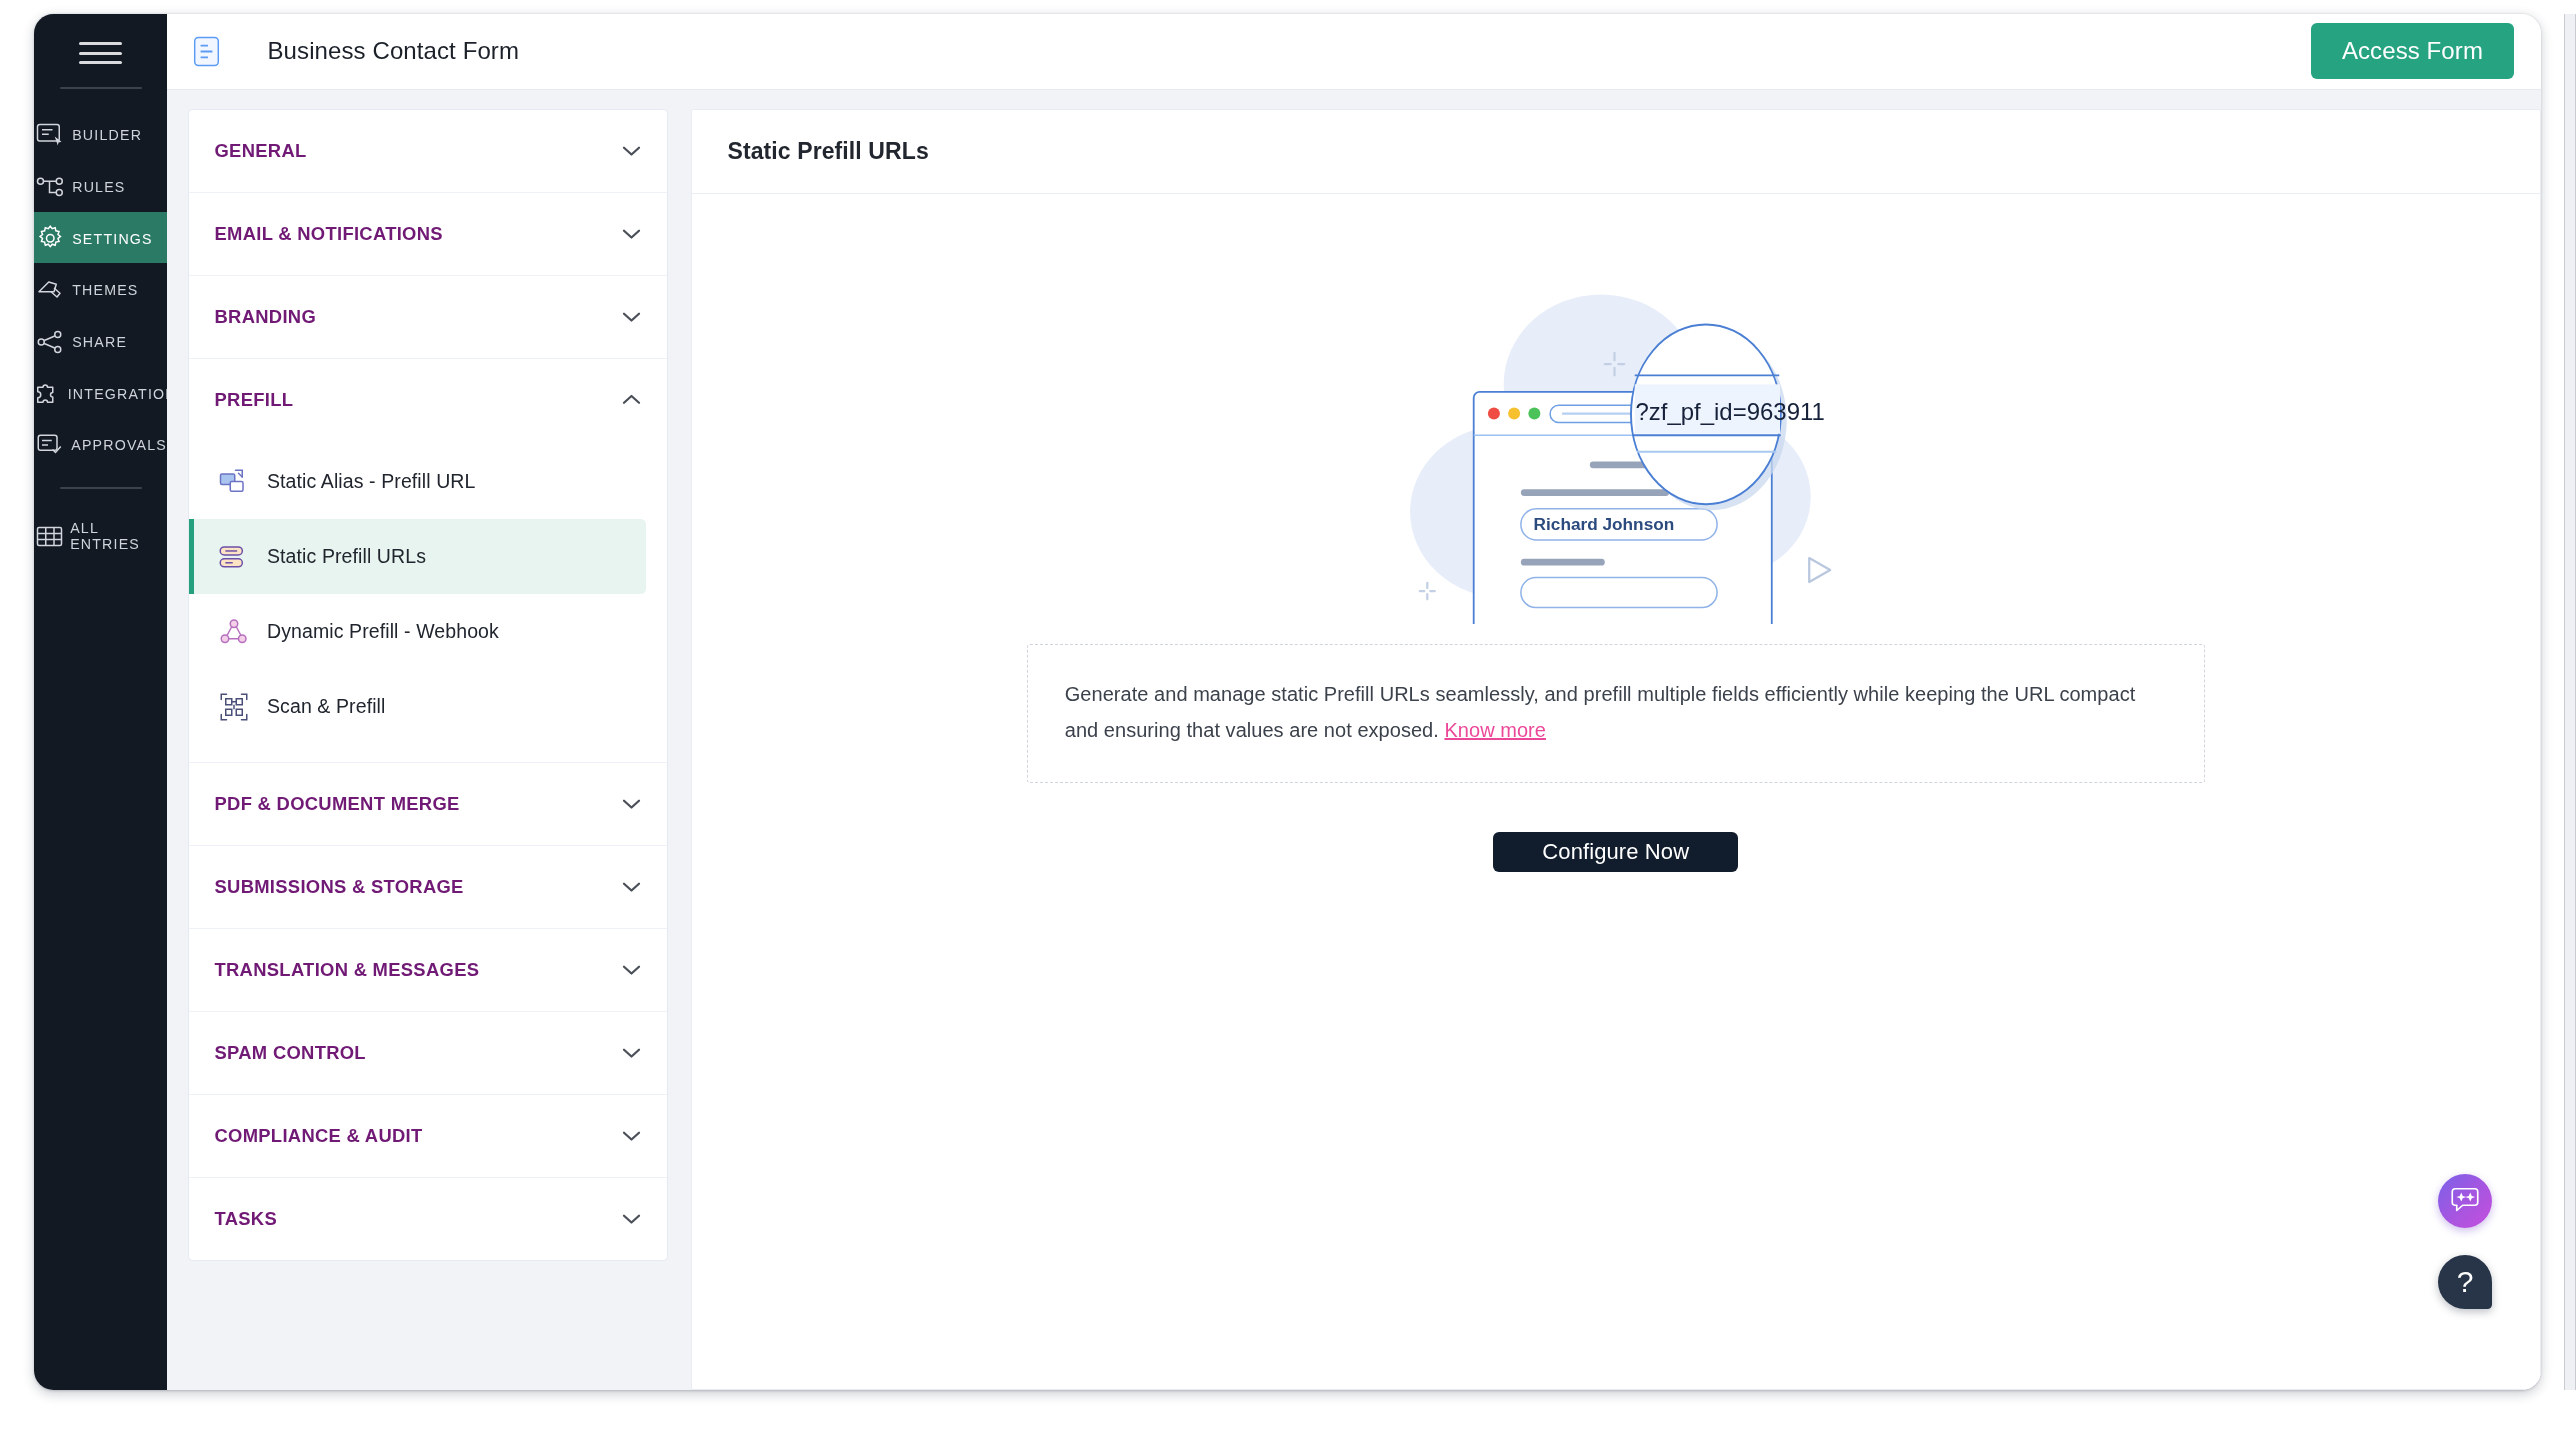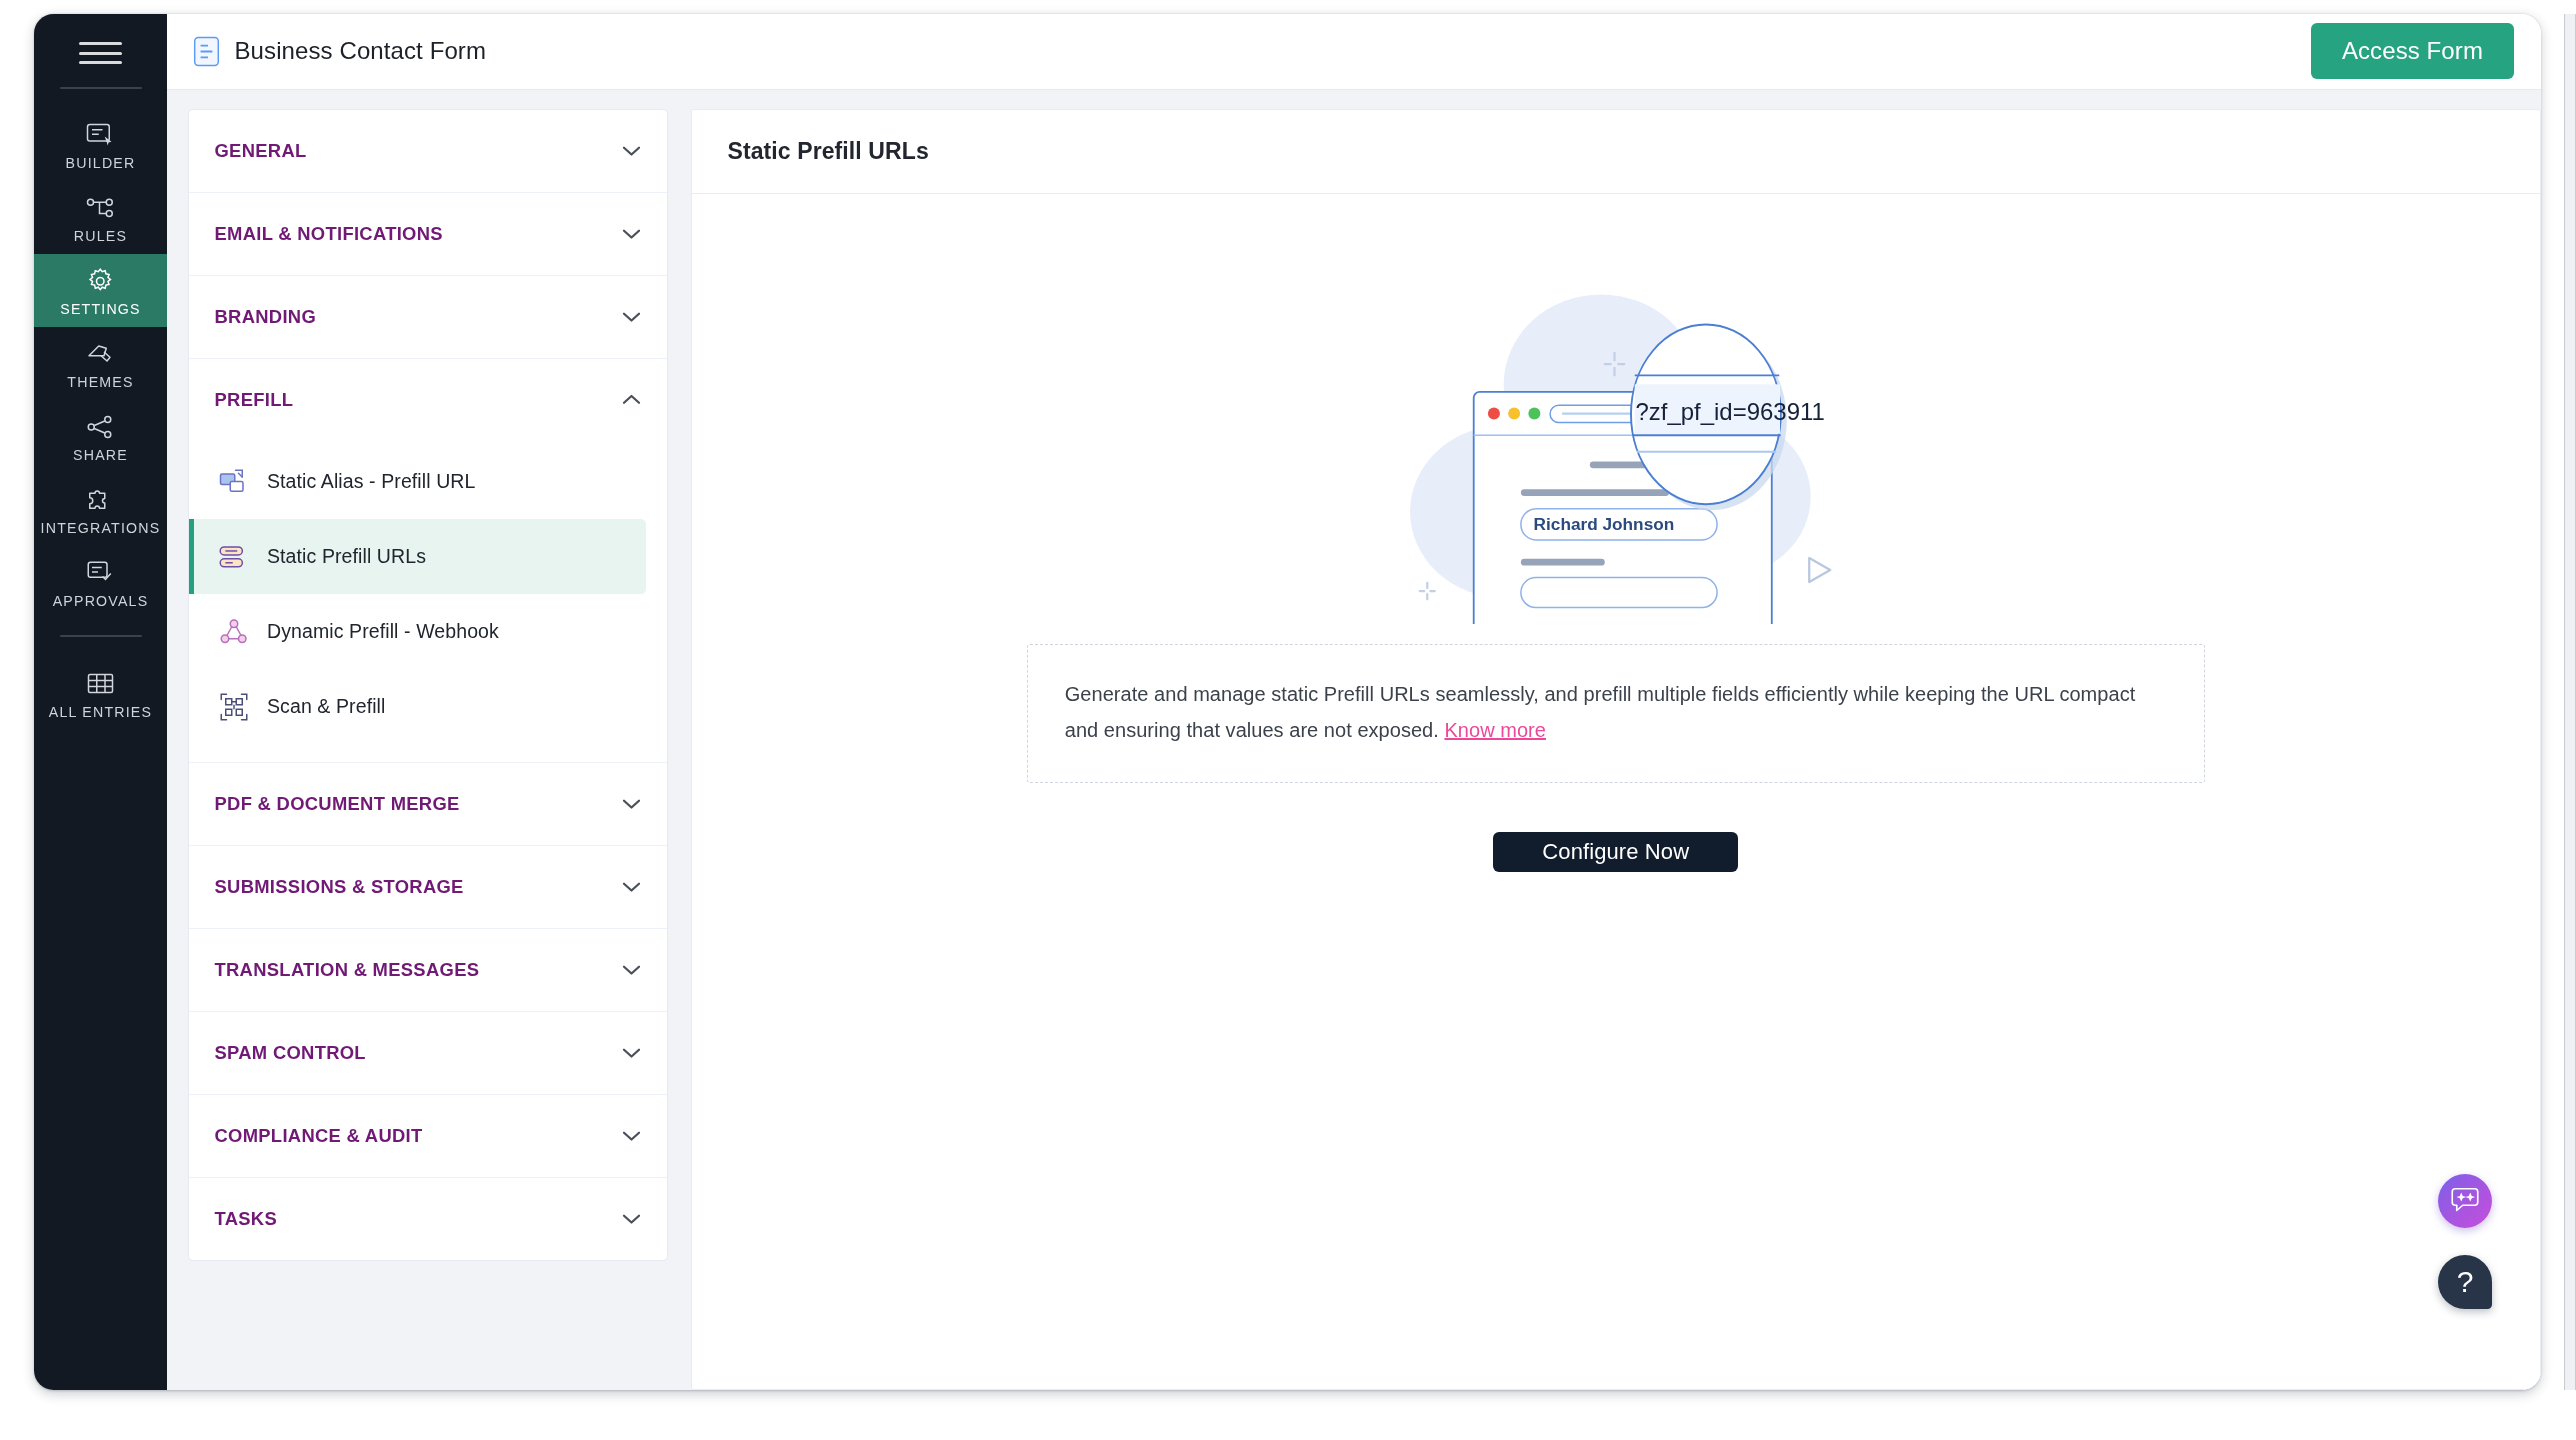--- a/index.html
+++ b/index.html
@@ -32,21 +32,21 @@
     align-items: center;
     padding-top: 22.5px;
     color: #d7dbe0;
   }
   .hamburger { width: 43px; height: 34px; display:flex; flex-direction:column; justify-content:center; gap:6.7px; cursor:pointer; }
   .hamburger i { display:block; height:3px; background:#d8dadd; border-radius:1.5px; }
   .rail-divider { width: 82px; height: 2.2px; background: #3a424e; margin: 16.5px 0 19.5px; border-radius:1.5px; }
   .rail-item {
     width: 133px;
     padding: 12px 0 9.7px;
-    display: flex; flex-direction: column; align-items: center; gap: 5.2px;
+    display: flex; flex-direction: row; align-items: center; gap: 5.2px;
     cursor: pointer;
   }
   .rail-item.active { background: #2b7a65; }
   .rail-item .ic { width: 33px; height: 30px; display:flex; align-items:center; justify-content:center; }
   .rail-item .ic svg { display:block; }
   .rail-label {
     font-size: 14.2px; letter-spacing: 1.2px; color: #cfd4da;
     font-weight: 400;
   }
   .rail-item.active .rail-label { color:#ffffff; }
@@ -60,20 +60,21 @@
   }
 
   
   #topbar {
     height: 76px;
     background: #ffffff;
     display: flex; align-items: center;
     padding: 0 27px 0 25.5px;
     border-bottom: 1.5px solid #e6e9ef;
     flex: 0 0 76px;
+    gap: 33px;
   }
   #form-icon { width: 27px; height: 31px; margin-right: 15px; flex:0 0 27px; }
   #form-title { font-size: 24px; color: #1b2029; font-weight: 400; letter-spacing:0.1px; }
   #topbar-spacer { flex: 1 1 auto; }
   #access-form-btn {
     background: #26a482; color:#fff; border:none;
     font-size: 24px; font-family: inherit;
     padding: 14.2px 31px; border-radius: 6px; cursor: pointer;
     letter-spacing:0.1px;
   }

